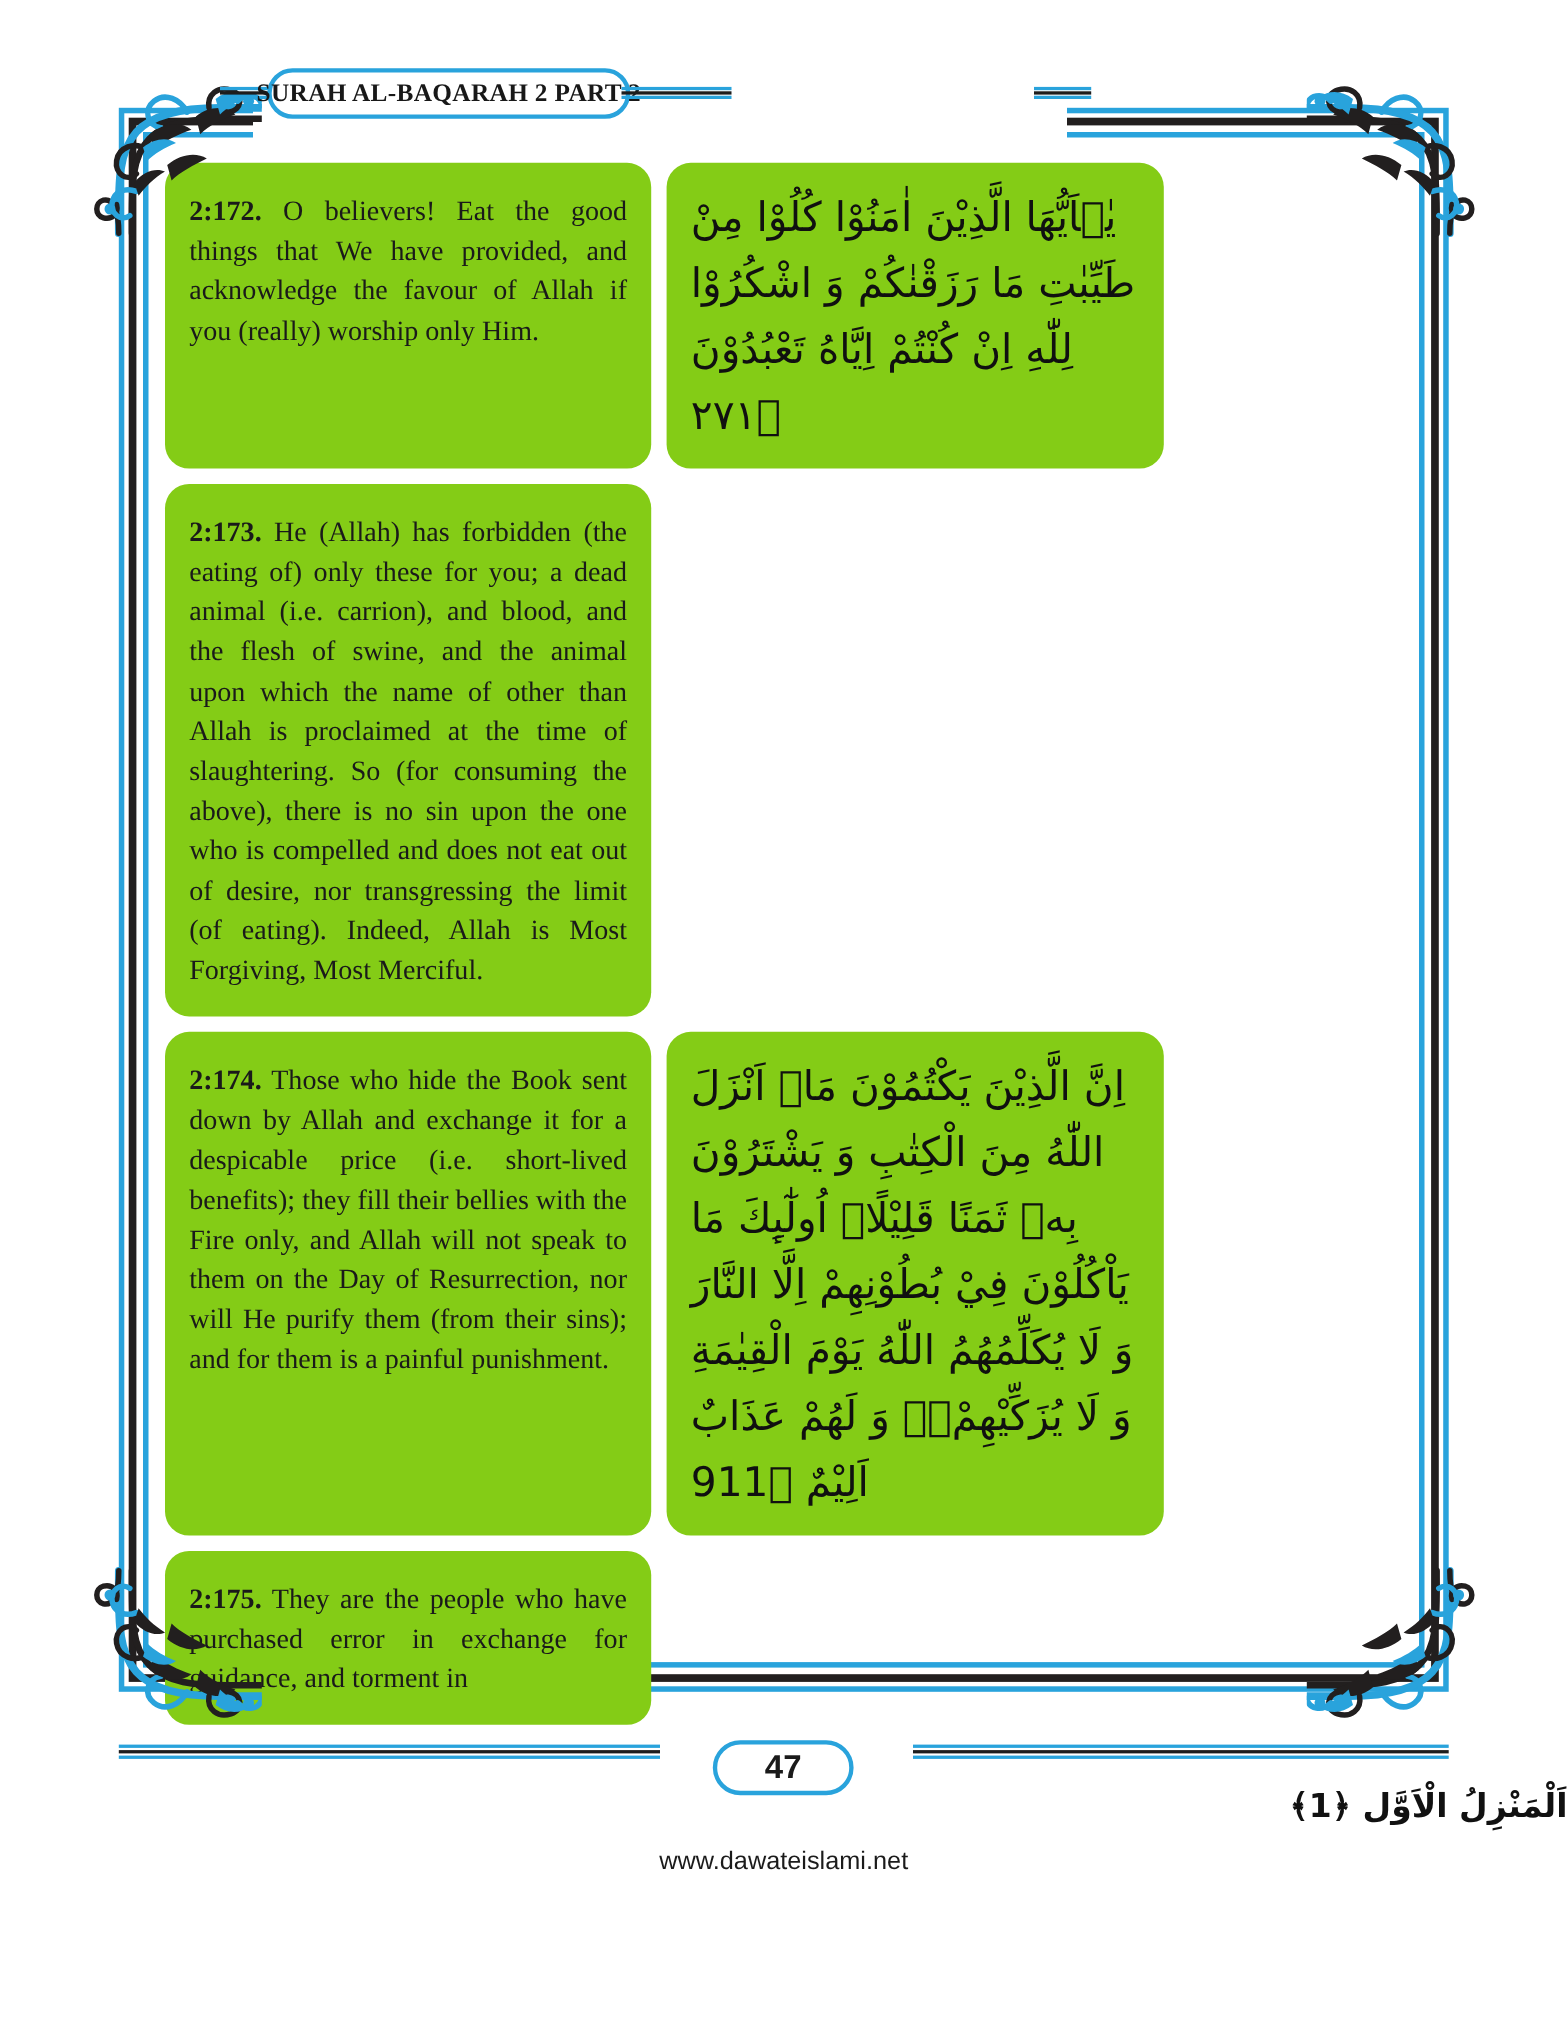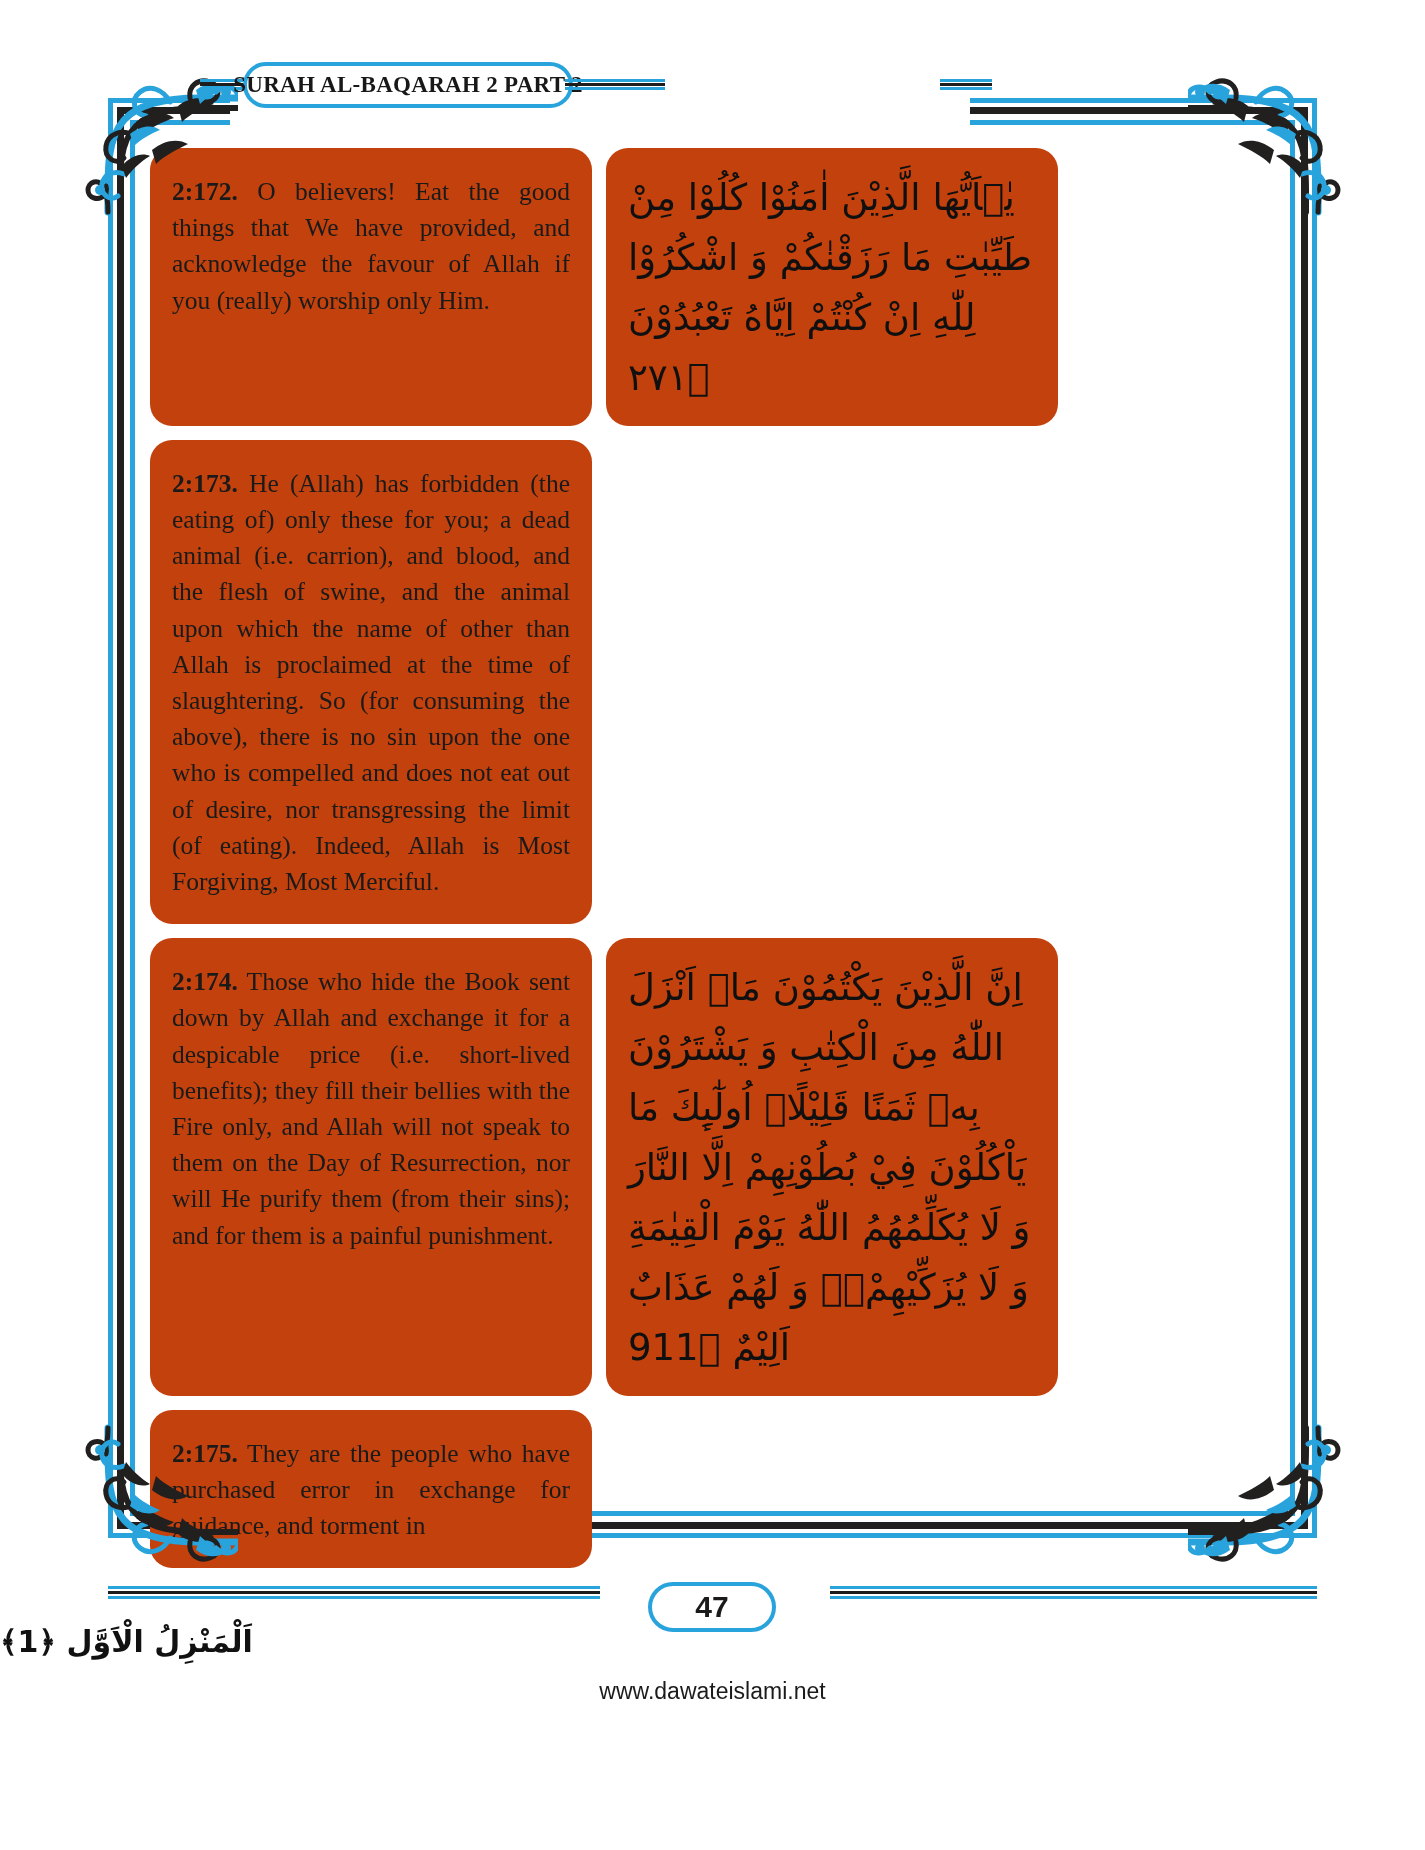--- a/index.html
+++ b/index.html
@@ -137,21 +137,21 @@
     width: 1128px;
     z-index: 4;
   }
   .verse-row {
     display: flex;
     gap: 14px;
     margin-bottom: 14px;
     align-items: stretch;
   }
   .box {
-    background: #c2410c;
+    background: #84cc16;
     border-radius: 22px;
     box-sizing: border-box;
   }
   .box.eng {
     width: 442px;
     padding: 26px 22px 24px 22px;
   }
   .box.ara {
     width: 452px;
     padding: 20px 22px 18px 22px;
@@ -213,21 +213,21 @@
     font-weight: bold;
     font-size: 30px;
     color: #1a1a1a;
   }
 
   .footer-arabic {
     position: absolute;
     left: 0;
     top: 1624px;
     width: 1425px;
-    text-align: left;
+    text-align: right;
     font-family: "DejaVu Sans", sans-serif;
     font-size: 30px;
     font-weight: bold;
     color: #111;
     direction: rtl;
     z-index: 12;
   }
   .footer-url {
     position: absolute;
     left: 0;

